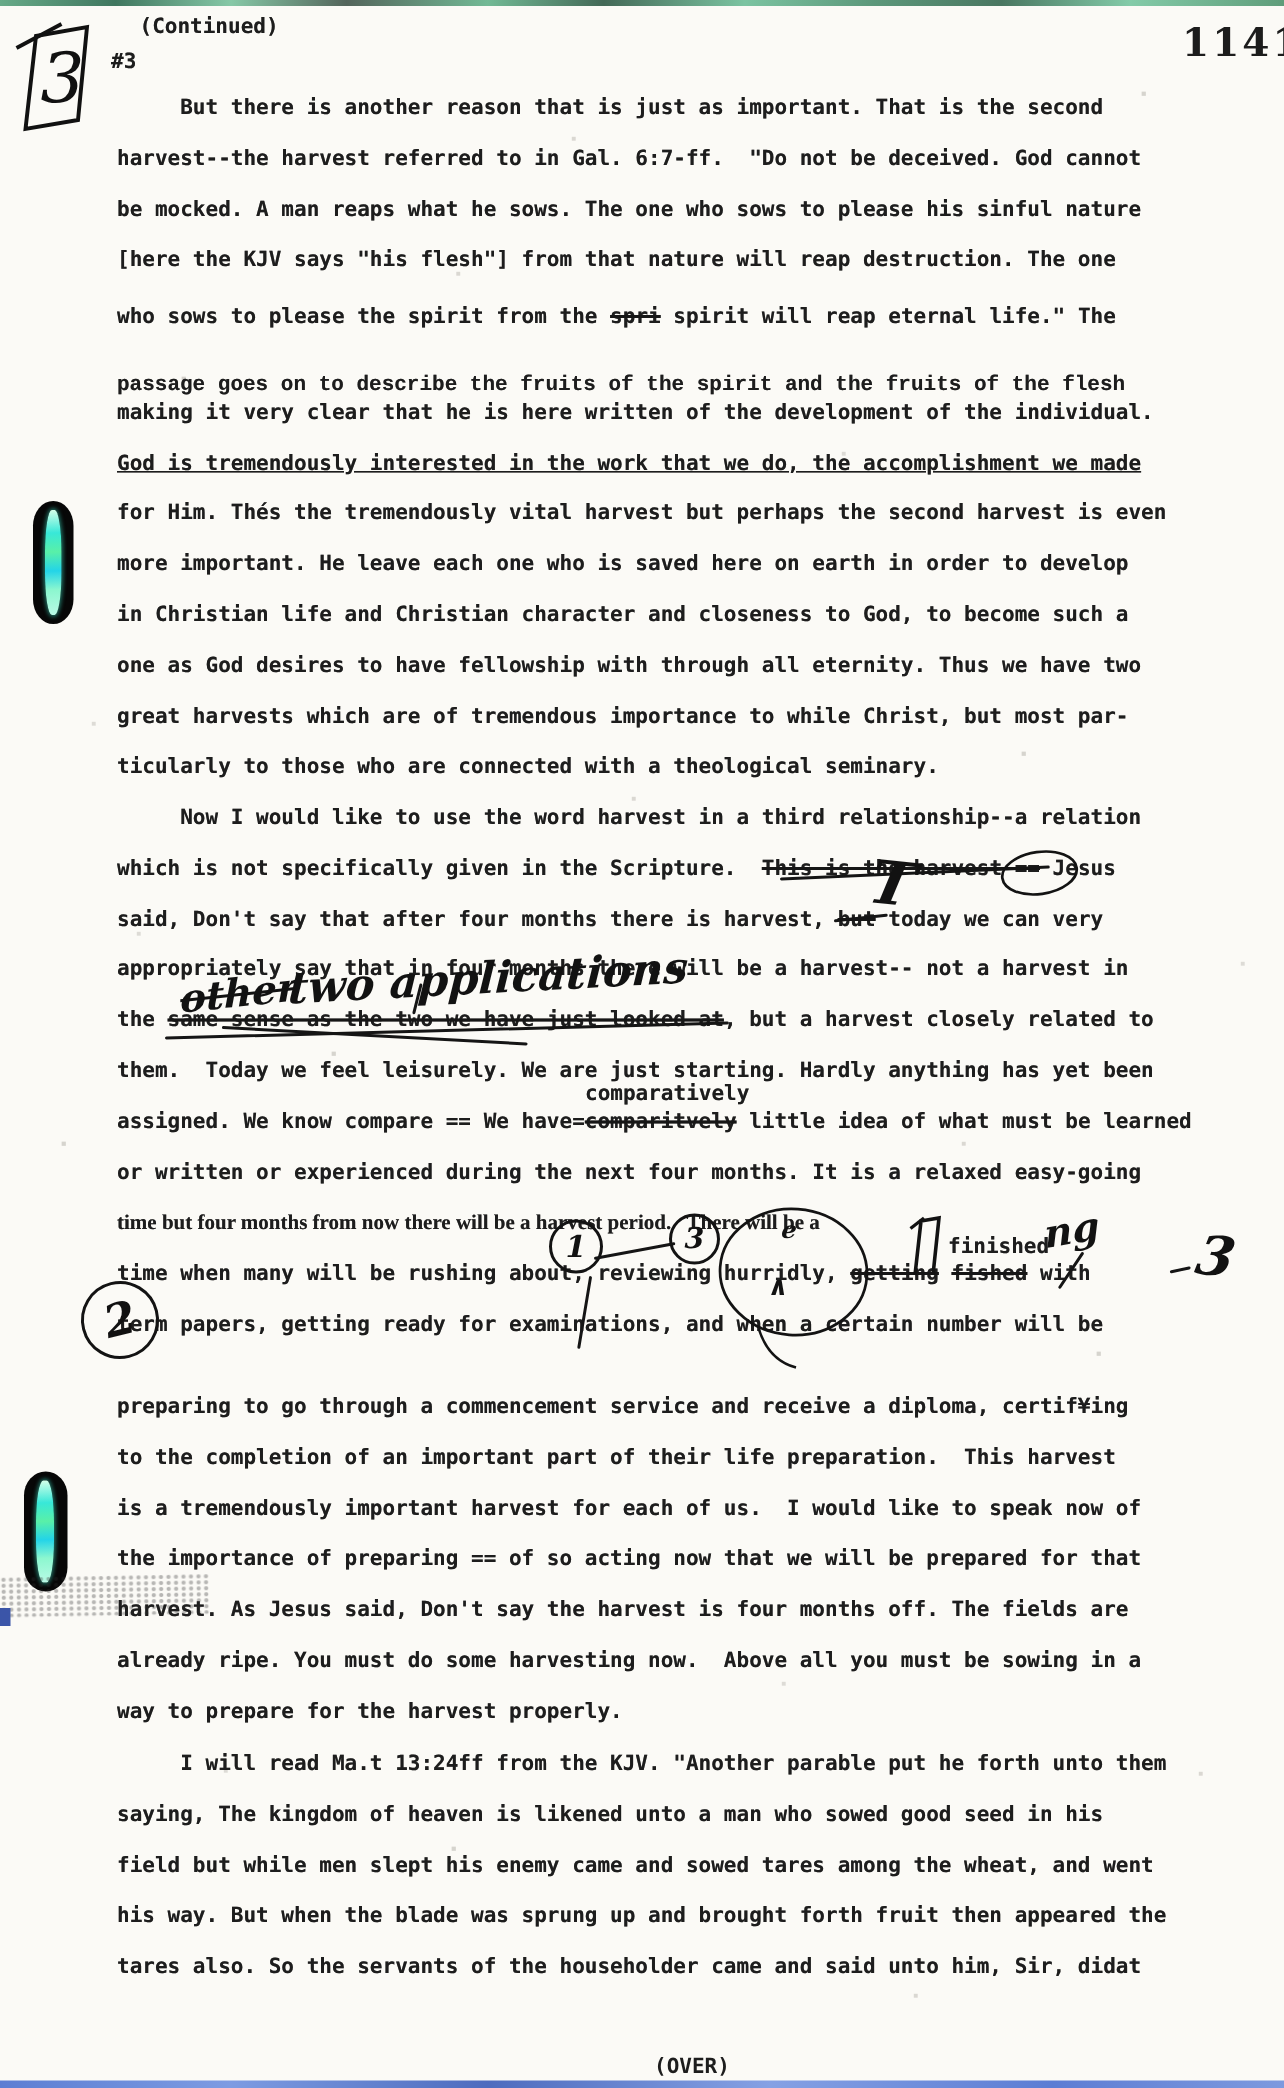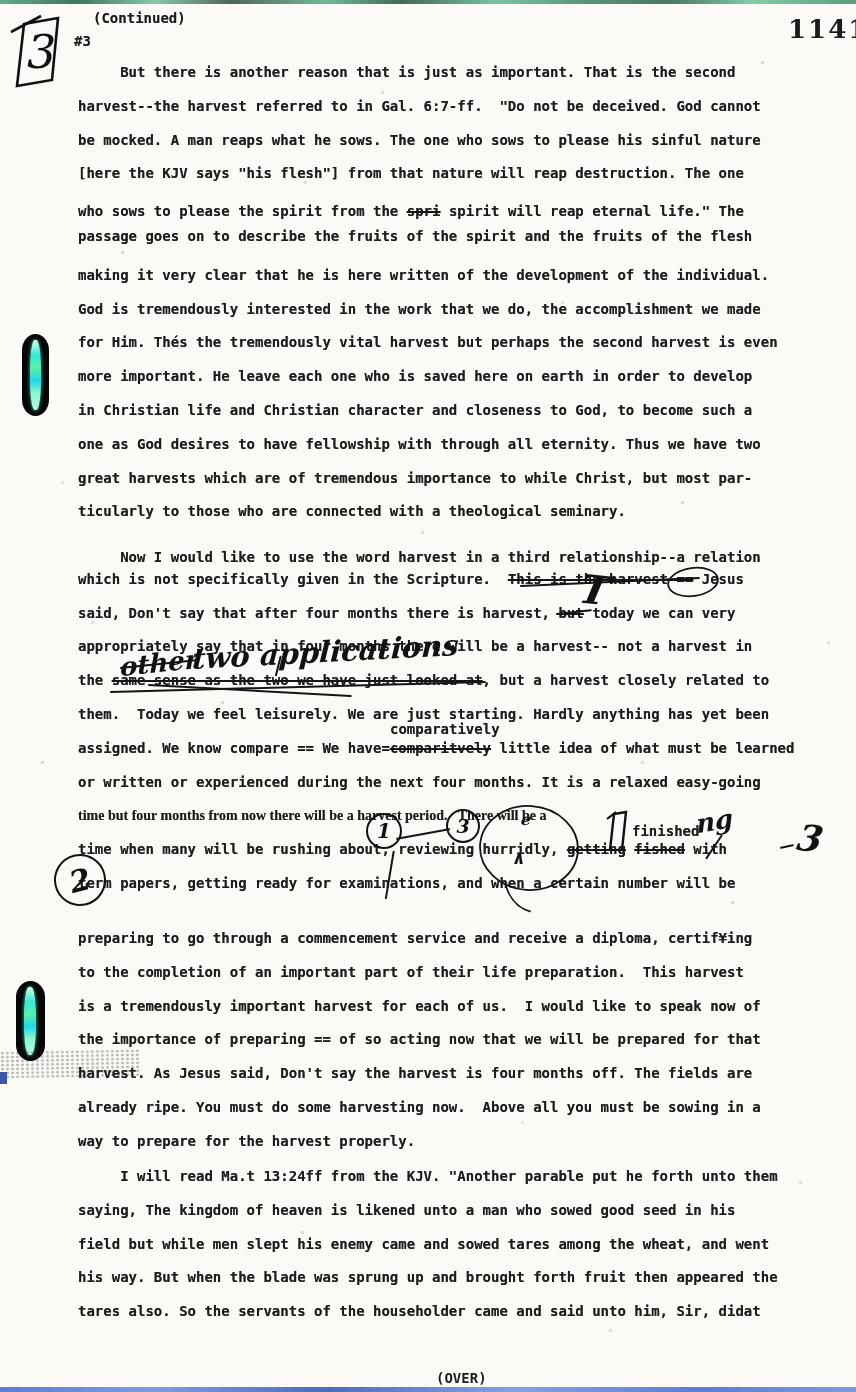--- a/index.html
+++ b/index.html
@@ -89,30 +89,30 @@
   <div class="hdr" style="left:93px;top:10px">(Continued)</div>
   <div class="hdr" style="left:74px;top:33px">#3</div>
   <div class="pagenum">1141</div>
 
   <div id="body-text">
       <div class="tline" style="top: 64px;"><span>     But there is another reason that is just as important. That is the second</span></div>
       <div class="tline" style="top: 97.8px;"><span>harvest--the harvest referred to in Gal. 6:7-ff.  "Do not be deceived. God cannot</span></div>
       <div class="tline" style="top: 131.6px;"><span>be mocked. A man reaps what he sows. The one who sows to please his sinful nature</span></div>
       <div class="tline" style="top: 165.4px;"><span>[here the KJV says "his flesh"] from that nature will reap destruction. The one</span></div>
       <div class="tline" style="top: 183px; margin-top: 20px;"><span>who sows to please the spirit from the </span><span class="strike">spri</span><span> spirit will reap eternal life." The</span></div>
-      <div class="tline" style="top: 228px;"><span>passage goes on to describe the fruits of the spirit and the fruits of the flesh</span></div>
+      <div class="tline" style="top: 249px; font-family: Liberation Mono, monospace;"><span>passage goes on to describe the fruits of the spirit and the fruits of the flesh</span></div>
       <div class="tline" style="top: 266.8px;"><span>making it very clear that he is here written of the development of the individual.</span></div>
-      <div class="tline" style="top: 300.6px;"><span>God is tremendously interested in the work that we do, the accomplishment we made</span></div>
+      <div class="tline" style="top: 300.6px; text-decoration: underline;"><span>God is tremendously interested in the work that we do, the accomplishment we made</span></div>
       <div class="tline" style="top: 334.4px;"><span>for Him. Thés the tremendously vital harvest but perhaps the second harvest is even</span></div>
       <div class="tline" style="top: 368.2px;"><span>more important. He leave each one who is saved here on earth in order to develop</span></div>
       <div class="tline" style="top: 402px;"><span>in Christian life and Christian character and closeness to God, to become such a</span></div>
       <div class="tline" style="top: 435.8px;"><span>one as God desires to have fellowship with through all eternity. Thus we have two</span></div>
       <div class="tline" style="top: 469.6px;"><span>great harvests which are of tremendous importance to while Christ, but most par-</span></div>
       <div class="tline" style="top: 503.4px;"><span>ticularly to those who are connected with a theological seminary.</span></div>
-      <div class="tline" style="top: 537px; margin-top: 12px;"><span>     Now I would like to use the word harvest in a third relationship--a relation</span></div>
+      <div class="tline" style="top: 537px;"><span>     Now I would like to use the word harvest in a third relationship--a relation</span></div>
       <div class="tline" style="top: 570.8px;"><span>which is not specifically given in the Scripture.  </span><span class="strike">This is the harvest ==</span><span> Jesus</span></div>
       <div class="tline" style="top: 604.6px;"><span>said, Don't say that after four months there is harvest, </span><span class="strike">but</span><span> today we can very</span></div>
       <div class="tline" style="top: 638.4px;"><span>appropriately say that in four months there will be a harvest-- not a harvest in</span></div>
       <div class="tline" style="top: 672.2px;"><span>the </span><span class="strike">same sense as the two we have just looked at</span><span>, but a harvest closely related to</span></div>
       <div class="tline" style="top: 706px;"><span>them.  Today we feel leisurely. We are just starting. Hardly anything has yet been</span></div>
       <div class="tline" style="top: 739.8px;"><span>assigned. We know compare == We have=</span><span class="strike">comparitvely</span><span> little idea of what must be learned</span></div>
       <div class="tline" style="top: 773.6px;"><span>or written or experienced during the next four months. It is a relaxed easy-going</span></div>
       <div class="tline" style="top: 807.4px; font-family: Liberation Serif, serif;"><span>time but four months from now there will be a harvest period.   There will be a</span></div>
       <div class="tline" style="top: 841.2px;"><span>time when many will be rushing about, reviewing hurridly, </span><span class="strike">getting</span><span> </span><span class="strike">fished</span><span> with</span></div>
       <div class="tline" style="top: 875px;"><span>term papers, getting ready for examinations, and when a certain number will be</span></div>

